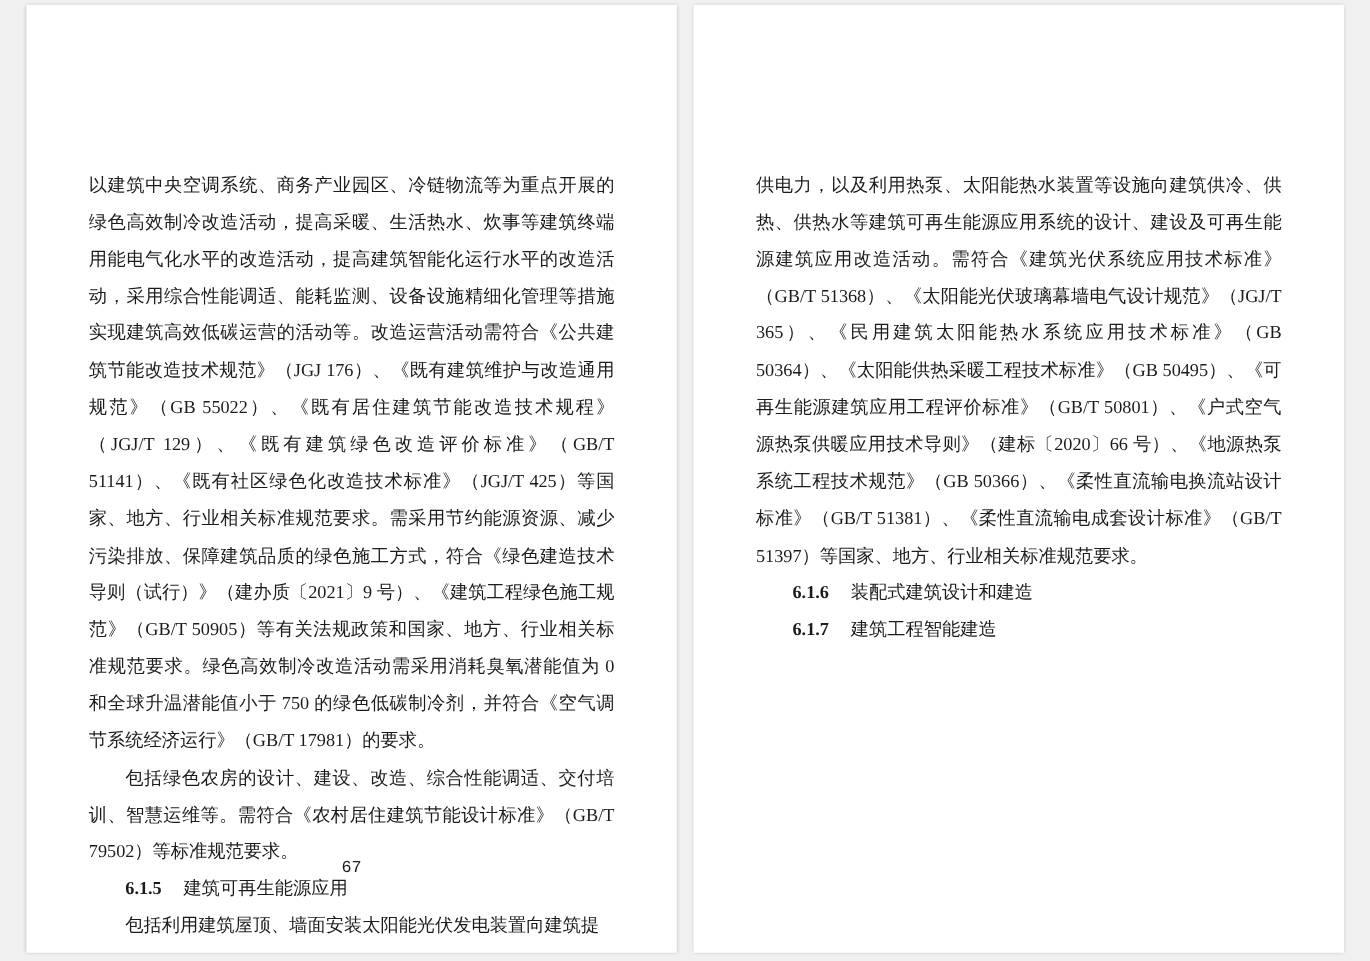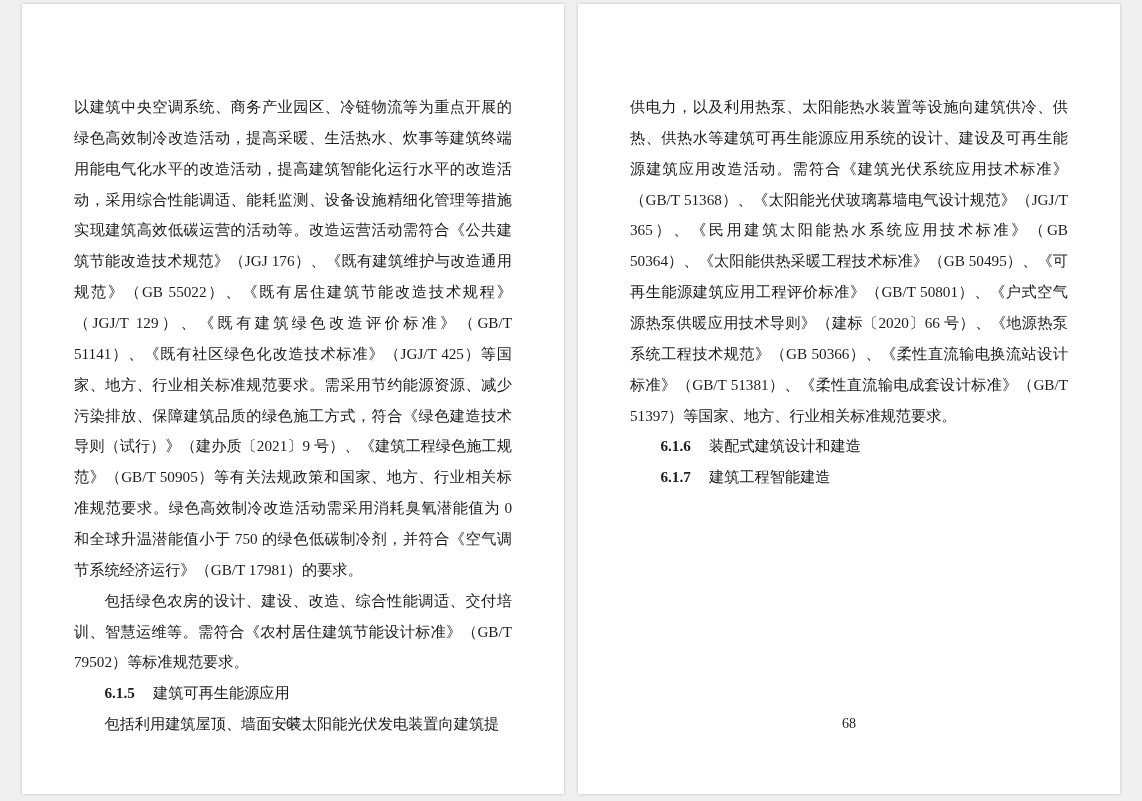--- a/index.html
+++ b/index.html
@@ -30,20 +30,21 @@
     position: relative;
     padding: 88px 52px 0 52px;
   }
   .page-body {
     font-family: "Liberation Serif", "DejaVu Serif", serif;
     font-size: 15.2px;
     line-height: 2.03;
     color: #1b1b1b;
     text-align: justify;
     text-justify: inter-ideograph;
+    margin-top: 48px;
   }
   .para {
     margin: 0;
     text-indent: 0;
   }
   .para.indent2 {
     text-indent: 2em;
   }
   .heading {
     margin: 0;
@@ -52,21 +53,21 @@
   .heading .num {
     margin-right: 1.2em;
     font-weight: bold;
   }
   .page-number {
     position: absolute;
     bottom: 62px;
     left: 0;
     right: 0;
     text-align: center;
-    font-family: Liberation Serif, serif;
+    font-family: Liberation Mono, monospace;
     font-size: 14px;
     color: #1b1b1b;
   }
 </style>
 </head>
 <body>
 
 <div class="viewer">
 
   <div class="page">
@@ -84,16 +85,15 @@
   <div class="page">
     <div class="page-body">
       <p class="para">供电力，以及利用热泵、太阳能热水装置等设施向建筑供冷、供热、供热水等建筑可再生能源应用系统的设计、建设及可再生能源建筑应用改造活动。需符合《建筑光伏系统应用技术标准》（GB/T 51368）、《太阳能光伏玻璃幕墙电气设计规范》（JGJ/T 365）、《民用建筑太阳能热水系统应用技术标准》（GB 50364）、《太阳能供热采暖工程技术标准》（GB 50495）、《可再生能源建筑应用工程评价标准》（GB/T 50801）、《户式空气源热泵供暖应用技术导则》（建标〔2020〕66 号）、《地源热泵系统工程技术规范》（GB 50366）、《柔性直流输电换流站设计标准》（GB/T 51381）、《柔性直流输电成套设计标准》（GB/T 51397）等国家、地方、行业相关标准规范要求。</p>
       <p class="heading">
         <span class="num">6.1.6</span><span>装配式建筑设计和建造</span>
       </p>
       <p class="heading">
         <span class="num">6.1.7</span><span>建筑工程智能建造</span>
       </p>
     </div>
-    <div class="page-number">68</div>
   </div>
 
 </div>
 
 </body></html>

